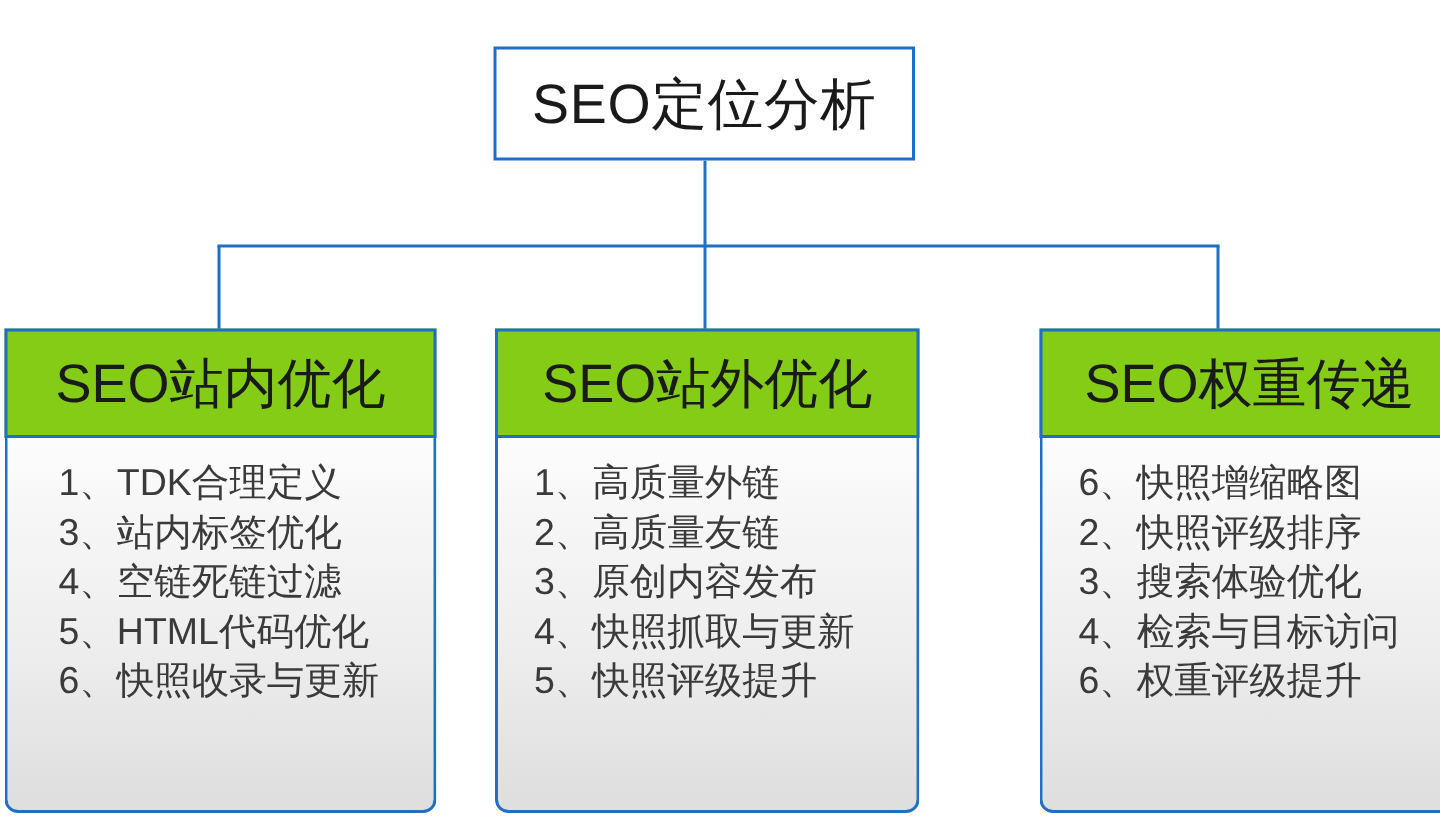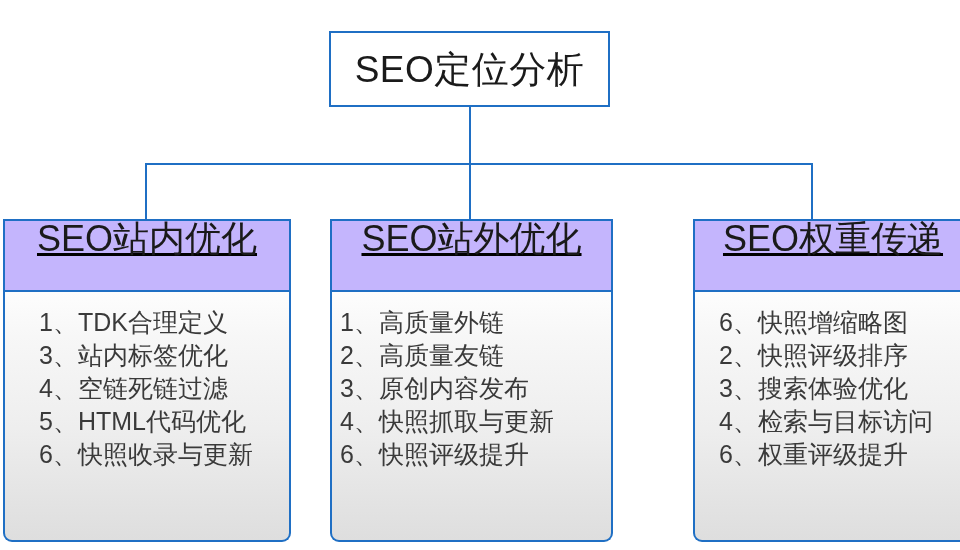--- a/index.html
+++ b/index.html
@@ -31,24 +31,24 @@
   }
 
   
   .branch{position:absolute;top:205px;}
   .branch.b0{left:3px;width:288px;}
   .branch.b1{left:330px;width:283px;}
   .branch.b2{left:673px;width:280px;margin-left:20px;}
 
   .branch-header{
     border:2px solid #1f6fc4;
-    background:#c4b5fd;
+    background:#84cc16;
     box-sizing:border-box;
     height:73px;
-    display:flex;justify-content:center;text-decoration:underline;
+    display:flex;align-items:center;justify-content:center;
   }
   .branch-title{
     font-size:36px;color:#1a1a1a;white-space:nowrap;line-height:1;
   }
 
   .branch-list{
     border:2px solid #1f6fc4;
     border-top:none;
     border-radius:0 0 9px 9px;
     box-sizing:border-box;
@@ -57,21 +57,21 @@
     padding:14px 0 10px 0;
     display:flex;flex-direction:column;justify-content:flex-start;
   }
   .list-item{
     font-size:25px;
     color:#3a3a3a;
     line-height:33px;
     padding-left:34px;
     white-space:nowrap;
   }
-  .branch.b1 .list-item{padding-left:8px;}
+  .branch.b1 .list-item{padding-left:24px;}
   .branch.b2 .list-item{padding-left:24px;}
 </style>
 </head>
 <body>
 
 <div id="stage">
 
   <svg id="connectors" viewBox="0 0 960 550" width="960" height="550" xmlns="http://www.w3.org/2000/svg">
 
     <line x1="470" y1="93" x2="470" y2="150" stroke="#1f6fc4" stroke-width="2"></line>
@@ -104,21 +104,21 @@
 
   <div class="branch b1">
     <div class="branch-header">
       <span class="branch-title">SEO站外优化</span>
     </div>
     <div class="branch-list">
       <div class="list-item">1、高质量外链</div>
       <div class="list-item">2、高质量友链</div>
       <div class="list-item">3、原创内容发布</div>
       <div class="list-item">4、快照抓取与更新</div>
-      <div class="list-item">6、快照评级提升</div>
+      <div class="list-item">5、快照评级提升</div>
     </div>
   </div>
 
   <div class="branch b2">
     <div class="branch-header">
       <span class="branch-title">SEO权重传递</span>
     </div>
     <div class="branch-list">
       <div class="list-item">6、快照增缩略图</div>
       <div class="list-item">2、快照评级排序</div>

